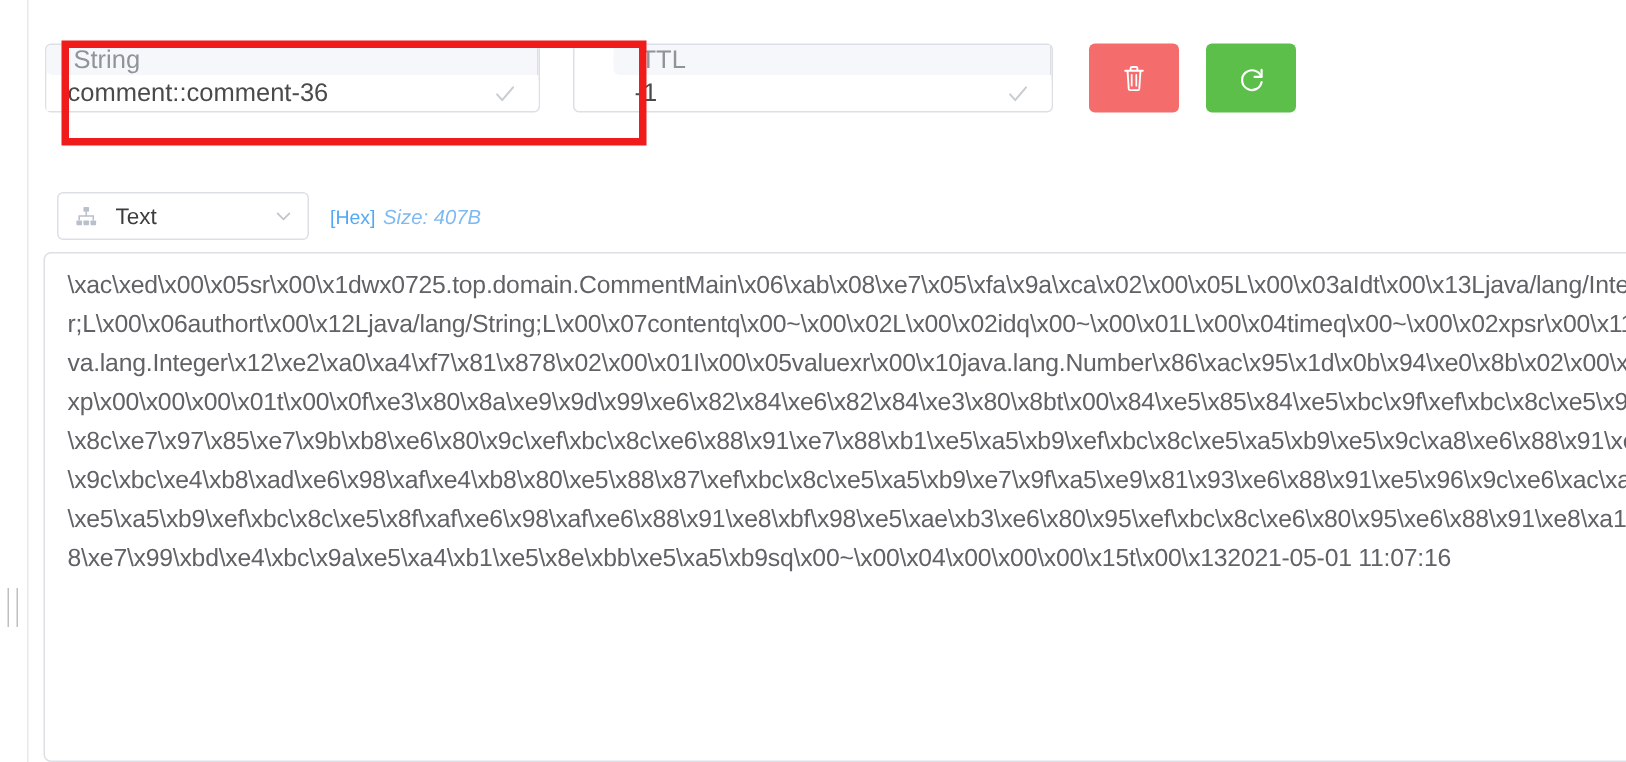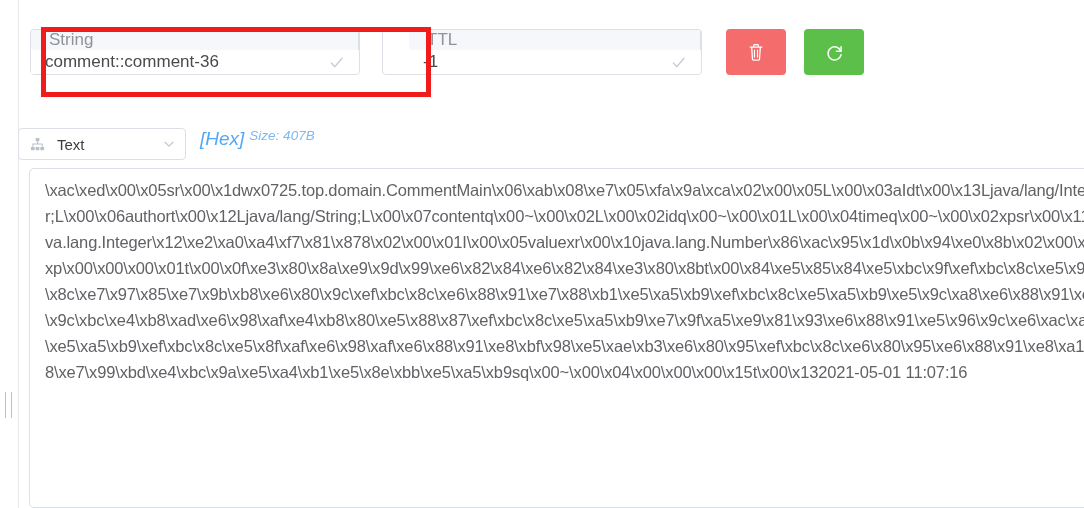--- a/index.html
+++ b/index.html
@@ -129,24 +129,25 @@
     height: 70px;
     border: 5px solid #f01c1c;
     box-sizing: border-box;
     pointer-events: none;
     z-index: 5;
   }
 
   
   .viewrow {
     position: absolute;
-    left: 18px;
+    left: 38px;
     top: 128px;
     height: 32px;
     display: flex;
+    align-items: center;
   }
   .select-box {
     display: flex;
     align-items: center;
     width: 168px;
     height: 32px;
     box-sizing: border-box;
     border: 1px solid #dcdfe6;
     border-radius: 4px;
     background: #ffffff;
@@ -157,25 +158,24 @@
     flex: 1 1 auto;
     margin-left: 12px;
     font-size: 15px;
     color: #3d3d3d;
   }
   .sitemap-icon { line-height: 0; color: #b9bfcb; }
   .caret { line-height: 0; color: #c0c4cc; }
 
   .hexlink {
     margin-left: 14px;
-    font-size: 19px;
+    font-size: 13px;
     color: #53a8f5;
     cursor: pointer;
     white-space: nowrap;
-    font-style: italic;
   }
   .sizelabel {
     margin-left: 5px;
     font-size: 13.5px;
     color: #7eb9f0;
     white-space: nowrap;
     font-style: italic;
   }
 
   

